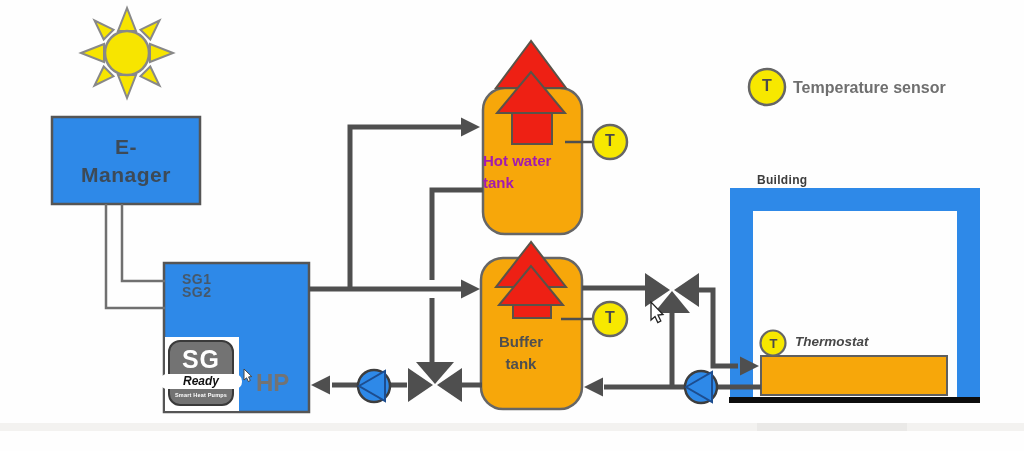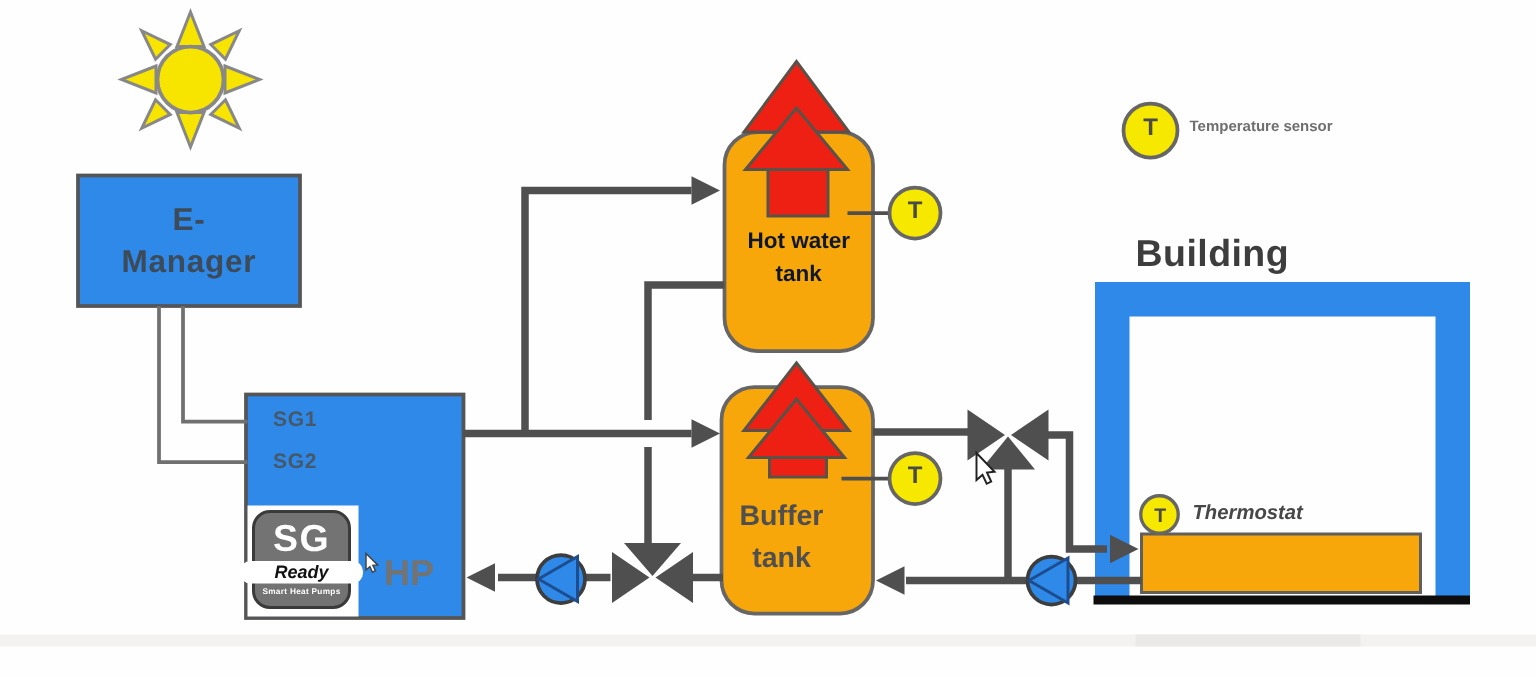--- a/index.html
+++ b/index.html
@@ -12,30 +12,30 @@
   .lbl{position:absolute;color:#4a4a4a;font-weight:bold;}
 
   .emanager-lbl{
     left:52px;top:117px;width:148px;height:87px;
     display:flex;align-items:center;justify-content:center;text-align:center;
     font-size:21px;line-height:1.3;color:#3d4a57;letter-spacing:.5px;
   }
   .sg-lbl{font-size:14px;font-weight:600;color:#46586a;letter-spacing:.5px;}
   .hp-lbl{left:256px;top:369px;font-size:24px;color:#737373;}
   .hotwater-lbl{
-    left:483px;top:150px;width:99px;text-align:center;
-    font-size:15px;line-height:1.45;color:#0f172a;
+    left:483px;top:150px;width:99px;text-align:left;
+    font-size:15px;line-height:1.45;color:#a21caf;
   }
   .buffer-lbl{
     left:481px;top:331px;width:80px;text-align:center;
-    font-size:19px;line-height:1.45;color:#4f4f4f;
+    font-size:15px;line-height:1.45;color:#4f4f4f;
   }
-  .building-lbl{left:757px;top:155px;font-size:25px;color:#3d3d3d;letter-spacing:.3px;}
+  .building-lbl{left:757px;top:173px;font-size:12px;color:#3d3d3d;letter-spacing:.3px;}
   .thermostat-lbl{left:795px;top:334px;font-size:13.5px;color:#474747;font-style:italic;}
-  .legend-lbl{left:793px;top:79px;font-size:10px;color:#6f6f6f;}
+  .legend-lbl{left:793px;top:79px;font-size:16px;color:#6f6f6f;}
   .t-letter{position:absolute;text-align:center;font-weight:bold;color:#4a4a4a;}
 
   
   .badge-patch{left:165px;top:337px;width:74px;height:74px;background:#fff;}
   .badge{
     position:absolute;left:3px;top:3px;width:66px;height:66px;
     background:#737373;border:2px solid #3a3a3a;border-radius:12px;
     box-sizing:border-box;display:flex;flex-direction:column;align-items:center;
   }
   .badge-sg{color:#fff;font-weight:800;font-size:25px;line-height:1;margin-top:5px;letter-spacing:1px;}
@@ -149,21 +149,21 @@
     <circle cx="773" cy="343" r="12.5" fill="#F7E800" stroke="#666" stroke-width="2.2"></circle>
 
     <path d="M651,302 L651,320 L655,316.5 L657.8,322.5 L660.8,321 L658,315 L663,314.5 Z" fill="#fff" stroke="#222" stroke-width="1.3"></path>
     <path d="M244,369 L244,380 L246.6,377.8 L248.3,381.5 L250.3,380.5 L248.6,376.9 L251.8,376.6 Z" fill="#fff" stroke="#444" stroke-width="1"></path>
   </svg>
 
   <div class="lbl emanager-lbl preline">E-
 Manager</div>
 
   <div class="lbl sg-lbl" style="left:182px;top:271px">SG1</div>
-  <div class="lbl sg-lbl" style="left:182px;top:299px">SG2</div>
+  <div class="lbl sg-lbl" style="left:182px;top:284px">SG2</div>
   <div class="lbl hp-lbl">HP</div>
 
   <div class="abs badge-patch">
     <div class="badge">
       <div class="badge-sg">SG</div>
       <div class="badge-pill">Ready</div>
       <div class="badge-tag">Smart Heat Pumps</div>
     </div>
   </div>
 

